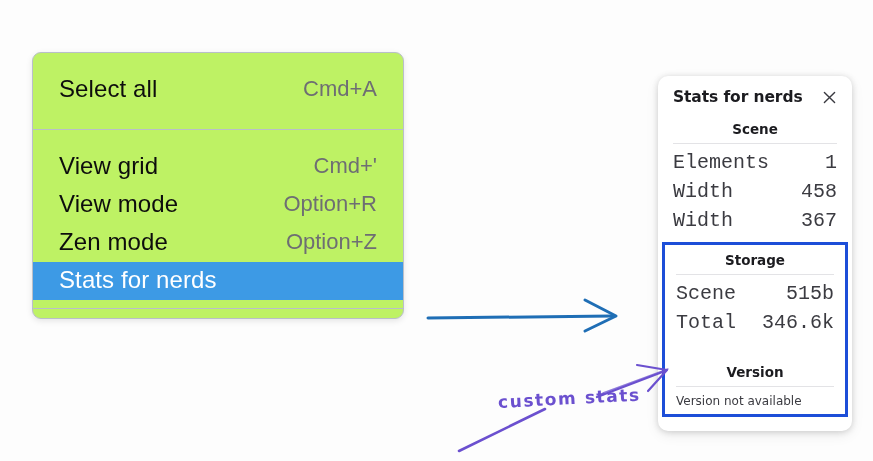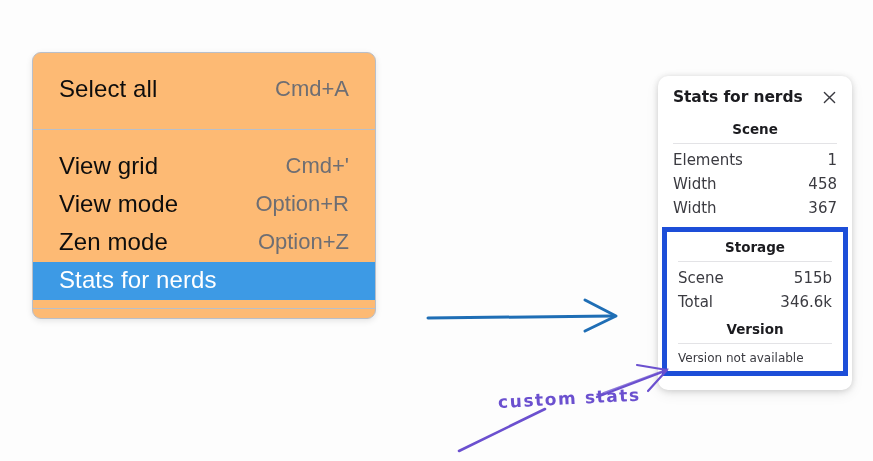--- a/index.html
+++ b/index.html
@@ -13,22 +13,22 @@
     font-family: "Liberation Sans", sans-serif;
     overflow: hidden;
     position: relative;
   }
 
   
   .context-menu {
     position: absolute;
     left: 32px;
     top: 52px;
-    width: 344px;
-    background: #fdba74;
+    width: 372px;
+    background: #bef264;
     border: 1px solid #b9bfc9;
     border-radius: 9px;
     box-shadow: 0 2px 6px rgba(0,0,0,0.10);
     overflow: hidden;
     box-sizing: border-box;
   }
   .menu-group {
     padding: 8px 0;
   }
   .menu-group + .menu-group {
@@ -116,45 +116,46 @@
   .sp-rule {
     height: 1px;
     background: #e3e3e6;
     margin: 0 15px 4px 15px;
   }
   .sp-row {
     display: flex;
     align-items: baseline;
     justify-content: space-between;
     padding: 3px 15px 3px 15px;
-    font-size: 15px;
+    font-size: 20px;
     color: #3b3b41;
+    font-family: Liberation Mono, monospace;
   }
   .sp-row .sp-key { white-space: nowrap; }
   .sp-row .sp-val { white-space: nowrap; }
   .sp-single {
     padding: 3px 15px 0px 15px;
     font-size: 12px;
     color: #3b3b41;
     white-space: nowrap;
   }
 
   
   .sp-highlight {
-    border: 5px solid #1d4ed8;
+    border: 3px solid #1d4ed8;
     margin: 7px 4px 0 4px;
     padding: 4px 0 6px 0;
     box-sizing: border-box;
   }
   .sp-highlight .sp-rule { margin-left: 11px; margin-right: 11px; }
   .sp-highlight .sp-row,
   .sp-highlight .sp-section-head,
   .sp-highlight .sp-single { padding-left: 11px; padding-right: 11px; }
   .sp-highlight .sp-section-head { padding-top: 3px; }
-  .sp-version-head { margin-top: 4px; }
+  .sp-version-head { margin-top: 24px; }
 
   
   .annot-layer {
     position: absolute;
     left: 0; top: 0;
     width: 873px; height: 461px;
     pointer-events: none;
   }
   .annot-text {
     position: absolute;

